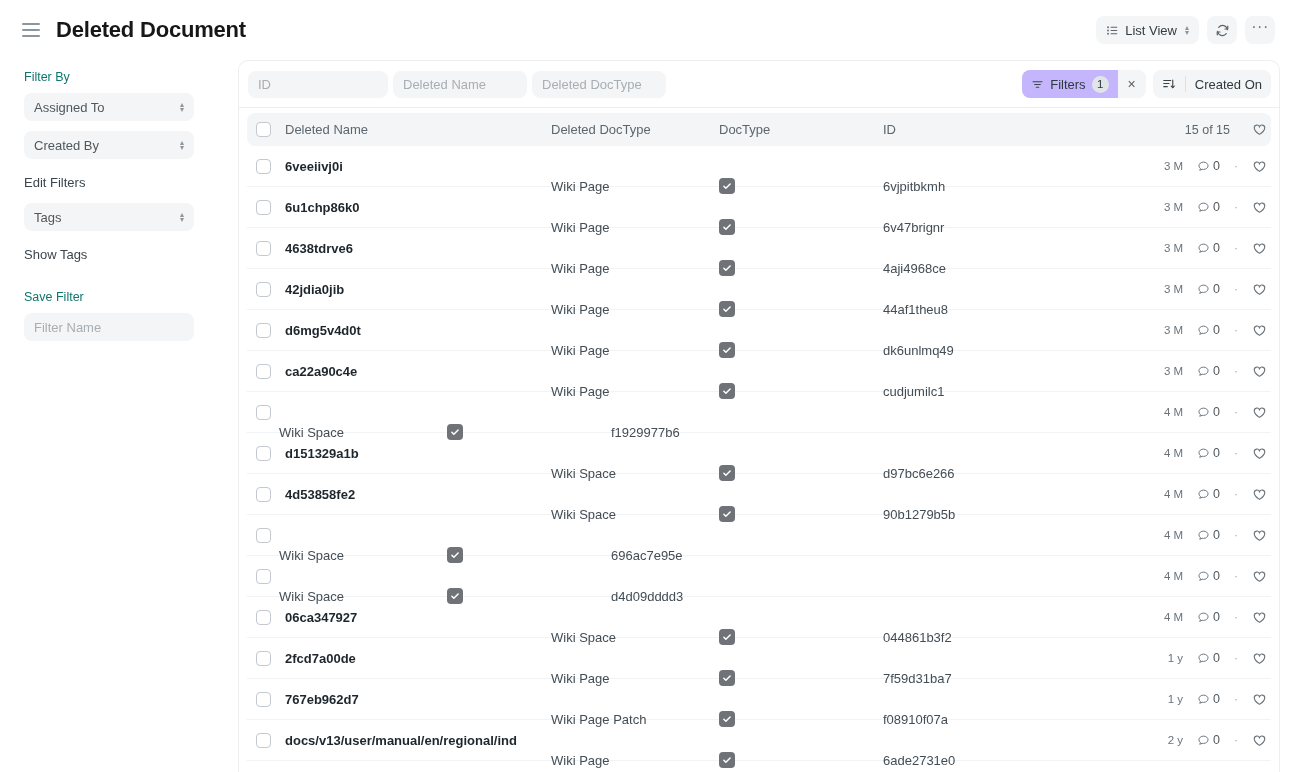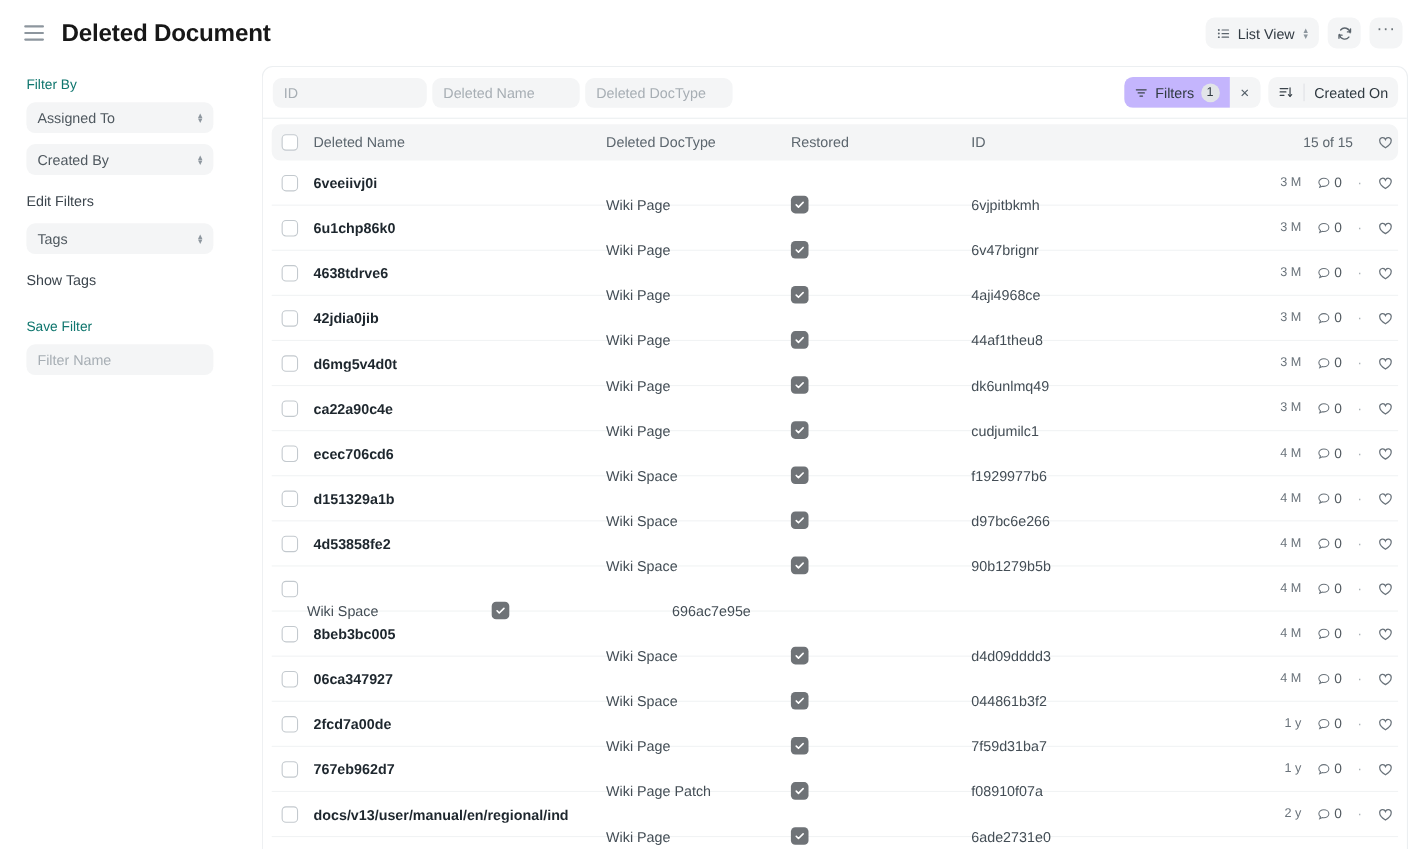--- a/index.html
+++ b/index.html
@@ -342,21 +342,21 @@
           </div>
         </div>
       </div>
 
       <div class="thead">
         <div class="c-check">
           <div class="cbox"></div>
         </div>
         <div class="c-name">Deleted Name</div>
         <div class="c-type">Deleted DocType</div>
-        <div class="c-rest">Restored</div>
+        <div class="c-rest">DocType</div>
         <div class="c-id">ID</div>
         <div class="c-meta">
           <span class="count-right">15 of 15</span>
           <span class="head-heart">
             <svg class="heart" width="15" height="15" viewBox="0 0 16 16" fill="none" stroke="#6a737b" stroke-width="1.2">
               <path d="M8 13.2S2.4 9.9 2.4 6.2a2.9 2.9 0 0 1 5.6-1.1 2.9 2.9 0 0 1 5.6 1.1c0 3.7-5.6 7-5.6 7z"></path>
             </svg>
           </span>
         </div>
       </div>
@@ -551,21 +551,20 @@
                 <svg class="heart" width="15" height="15" viewBox="0 0 16 16" fill="none" stroke="#6a737b" stroke-width="1.2">
                   <path d="M8 13.2S2.4 9.9 2.4 6.2a2.9 2.9 0 0 1 5.6-1.1 2.9 2.9 0 0 1 5.6 1.1c0 3.7-5.6 7-5.6 7z"></path>
                 </svg>
               </span>
             </div>
           </div>
           <div class="row">
             <div class="c-check">
               <div class="cbox"></div>
             </div>
-            <div class="c-name">ecec706cd6</div>
             <div class="c-type cell-nudge">Wiki Space</div>
             <div class="c-rest cell-nudge">
               <div class="cbox-checked">
                 <svg width="10" height="10" viewBox="0 0 16 16" fill="none" stroke="#ffffff" stroke-width="2.4" stroke-linecap="round" stroke-linejoin="round">
                   <path d="M3 8.4l3.2 3.2L13 4.8"></path>
                 </svg>
               </div>
             </div>
             <div class="c-id cell-nudge">f1929977b6</div>
             <div class="c-meta">
@@ -678,21 +677,20 @@
                 <svg class="heart" width="15" height="15" viewBox="0 0 16 16" fill="none" stroke="#6a737b" stroke-width="1.2">
                   <path d="M8 13.2S2.4 9.9 2.4 6.2a2.9 2.9 0 0 1 5.6-1.1 2.9 2.9 0 0 1 5.6 1.1c0 3.7-5.6 7-5.6 7z"></path>
                 </svg>
               </span>
             </div>
           </div>
           <div class="row">
             <div class="c-check">
               <div class="cbox"></div>
             </div>
-            <div class="c-name">8beb3bc005</div>
             <div class="c-type cell-nudge">Wiki Space</div>
             <div class="c-rest cell-nudge">
               <div class="cbox-checked">
                 <svg width="10" height="10" viewBox="0 0 16 16" fill="none" stroke="#ffffff" stroke-width="2.4" stroke-linecap="round" stroke-linejoin="round">
                   <path d="M3 8.4l3.2 3.2L13 4.8"></path>
                 </svg>
               </div>
             </div>
             <div class="c-id cell-nudge">d4d09dddd3</div>
             <div class="c-meta">

